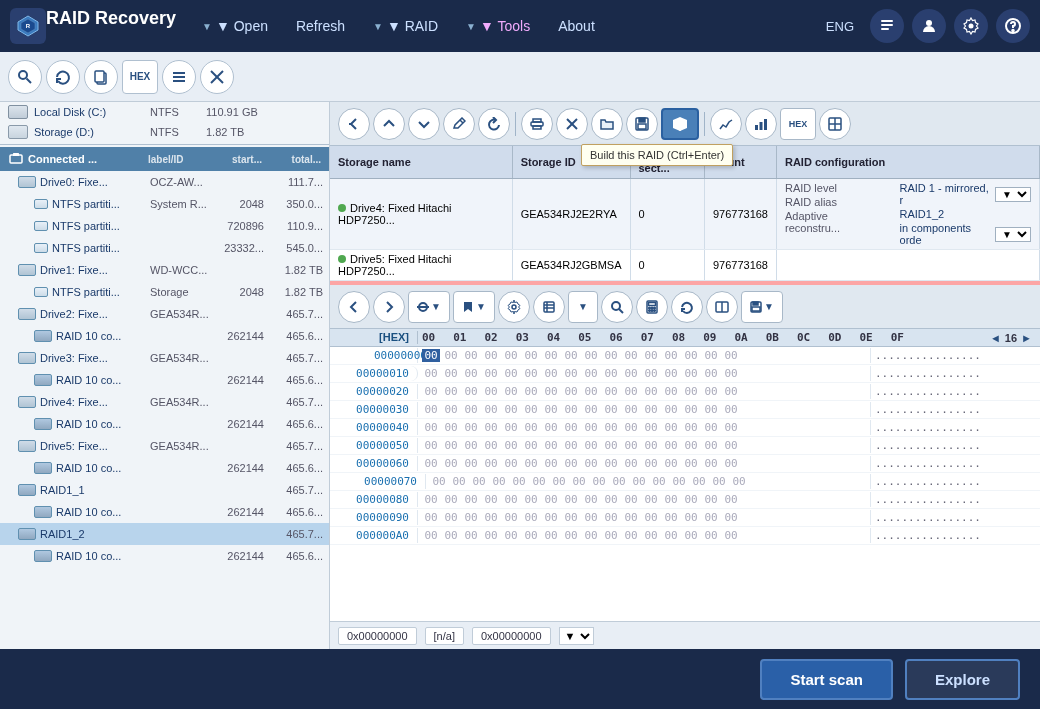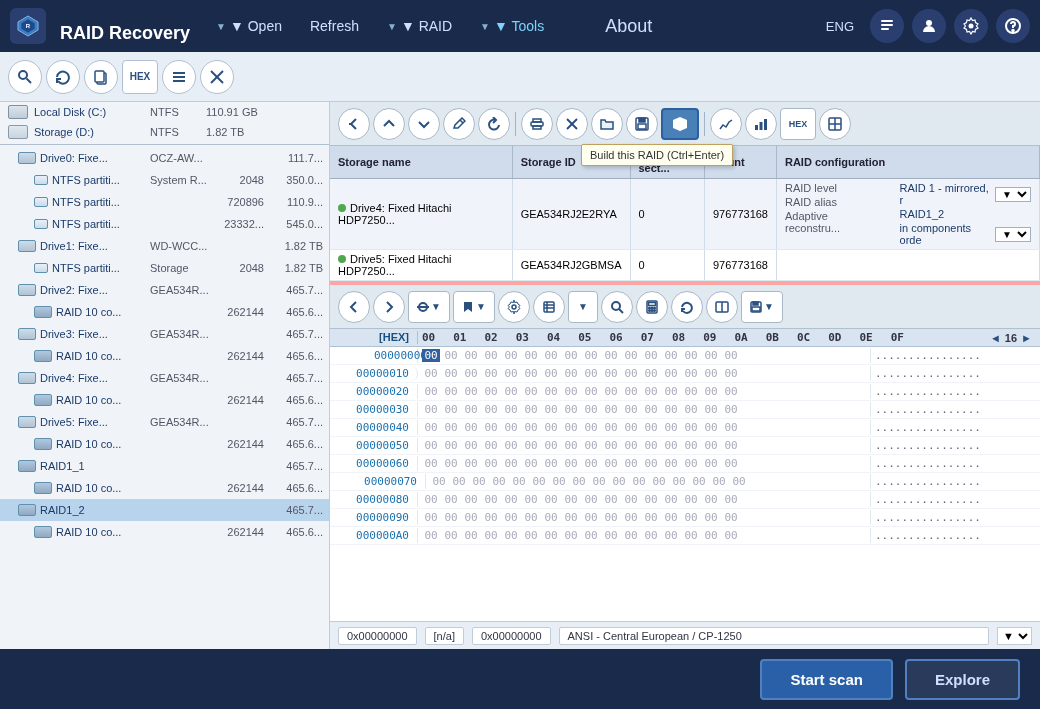--- a/index.html
+++ b/index.html
@@ -1,20 +1,20 @@
 <!DOCTYPE html>
 <html><head>
   <meta charset="utf-8">
   <style>
     * { box-sizing: border-box; margin: 0; padding: 0; }
     body { width: 1040px; height: 709px; background: #1a2a4a; font-family: 'Segoe UI', Arial, sans-serif; font-size: 12px; overflow: hidden; }
     
     
     #header { background: #1a2a4a; height: 52px; display: flex; align-items: center; padding: 0 10px; gap: 4px; }
-    #logo { display: flex; align-items: flex-end; gap: 14px; margin-right: 10px; }
+    #logo { display: flex; align-items: flex-start; gap: 0; margin-right: 10px; }
     #logo-icon { width: 36px; height: 36px; background: #2a3f6f; border-radius: 6px; display: flex; align-items: center; justify-content: center; }
     #logo-icon svg { width: 24px; height: 24px; }
     #logo-text { color: white; font-size: 18px; font-weight: bold; }
     .menu-item { color: #cce0ff; padding: 6px 12px; cursor: pointer; border-radius: 4px; display: flex; align-items: center; gap: 4px; font-size: 14px; }
     #header-right { margin-left: auto; display: flex; align-items: center; gap: 8px; }
     .lang-btn { color: #cce0ff; font-size: 13px; padding: 4px 8px; }
     .header-icon-btn { width: 34px; height: 34px; border-radius: 50%; background: #2a3f6f; border: none; cursor: pointer; display: flex; align-items: center; justify-content: center; color: white; font-size: 16px; }
     
     
     #toolbar { background: #e8eef5; height: 50px; display: flex; align-items: center; padding: 0 8px; gap: 4px; border-bottom: 1px solid #c0ccd8; }
@@ -122,24 +122,24 @@
   </div>
   <div class="menu-item">
     <span style="font-size:14px;color:#cce0ff;">Refresh</span>
   </div>
   <div class="menu-item">
     <span style="font-size:10px; color:#8ab0d0;">▼</span>
     <span style="font-size:14px;color:#cce0ff;">▼  RAID</span>
   </div>
   <div class="menu-item">
     <span style="font-size:10px; color:#8ab0d0;">▼</span>
-    <span style="font-size:14px;color:#7dd3fc;">▼  Tools</span>
+    <span style="font-size:14px;color:#f0abfc;">▼  Tools</span>
   </div>
   <div class="menu-item">
-    <span style="font-size:18px;color:#cce0ff;margin-left:33px;">About</span>
+    <span style="font-size:14px;color:#cce0ff;">About</span>
   </div>
 
   <div id="header-right">
     <span class="lang-btn">ENG</span>
     <button class="header-icon-btn">
       <svg width="18" height="18" viewBox="0 0 18 18" fill="currentColor">
           <rect x="3" y="3" width="12" height="2" rx="1"></rect>
           <rect x="3" y="7" width="12" height="2" rx="1"></rect>
           <rect x="3" y="11" width="8" height="2" rx="1"></rect>
         </svg>
@@ -213,20 +213,31 @@
     </div>
     <div class="local-disk-row">
       <div class="ld-icon"></div>
       <span class="ld-name">Storage (D:)</span>
       <span class="ld-fs">NTFS</span>
       <span class="ld-size">1.82 TB</span>
     </div>
 
     <div class="section-divider"></div>
 
+    <div class="connected-header">
+      <svg width="16" height="16" viewBox="0 0 16 16" fill="white">
+          <rect x="2" y="4" width="12" height="8" rx="1" fill="none" stroke="white" stroke-width="1.5"></rect>
+          <rect x="5" y="2" width="6" height="3" rx="0.5" fill="white"></rect>
+        </svg>
+      <span>Connected ...</span>
+      <span style="flex:1;"></span>
+      <span style="width:60px; font-size:10px; opacity:0.8;">label/ID</span>
+      <span style="width:50px; font-size:10px; opacity:0.8; text-align:right;">start...</span>
+      <span style="width:55px; font-size:10px; opacity:0.8; text-align:right;">total...</span>
+    </div>
 
     <div id="drive-list">
         <div class="disk-item">
     <div style="width:8px; flex-shrink:0;"></div>
     <div style="width:18px;height:12px;border:1px solid #6090b0;border-radius:2px;flex-shrink:0;background:linear-gradient(to bottom,#d0dce8,#b0c4d4);"></div>
     <span class="disk-name">Drive0: Fixe...</span>
     <span class="disk-label">OCZ-AW...</span>
     <span class="disk-start"></span>
     <span class="disk-size">111.7...</span>
   </div>
@@ -869,21 +880,20 @@
             </div>
             <div class="hex-ascii">................</div>
           </div>
         </div>
     </div>
 
     <div id="status-bar">
       <span class="status-field">0x00000000</span>
       <span class="status-field">[n/a]</span>
       <span class="status-field">0x00000000</span>
-      <span class="status-field status-encode">ANSI - Central European / CP-1250</span>
       <select class="status-dropdown" style="border:1px solid #c0ccd8; background:white; font-size:11px; padding:1px;">
         <option>▼</option>
       </select>
     </div>
   </div>
 </div>
 
 <div id="bottom-bar">
   <button class="bottom-btn btn-primary">Start scan</button>
   <button class="bottom-btn btn-secondary">Explore</button>

